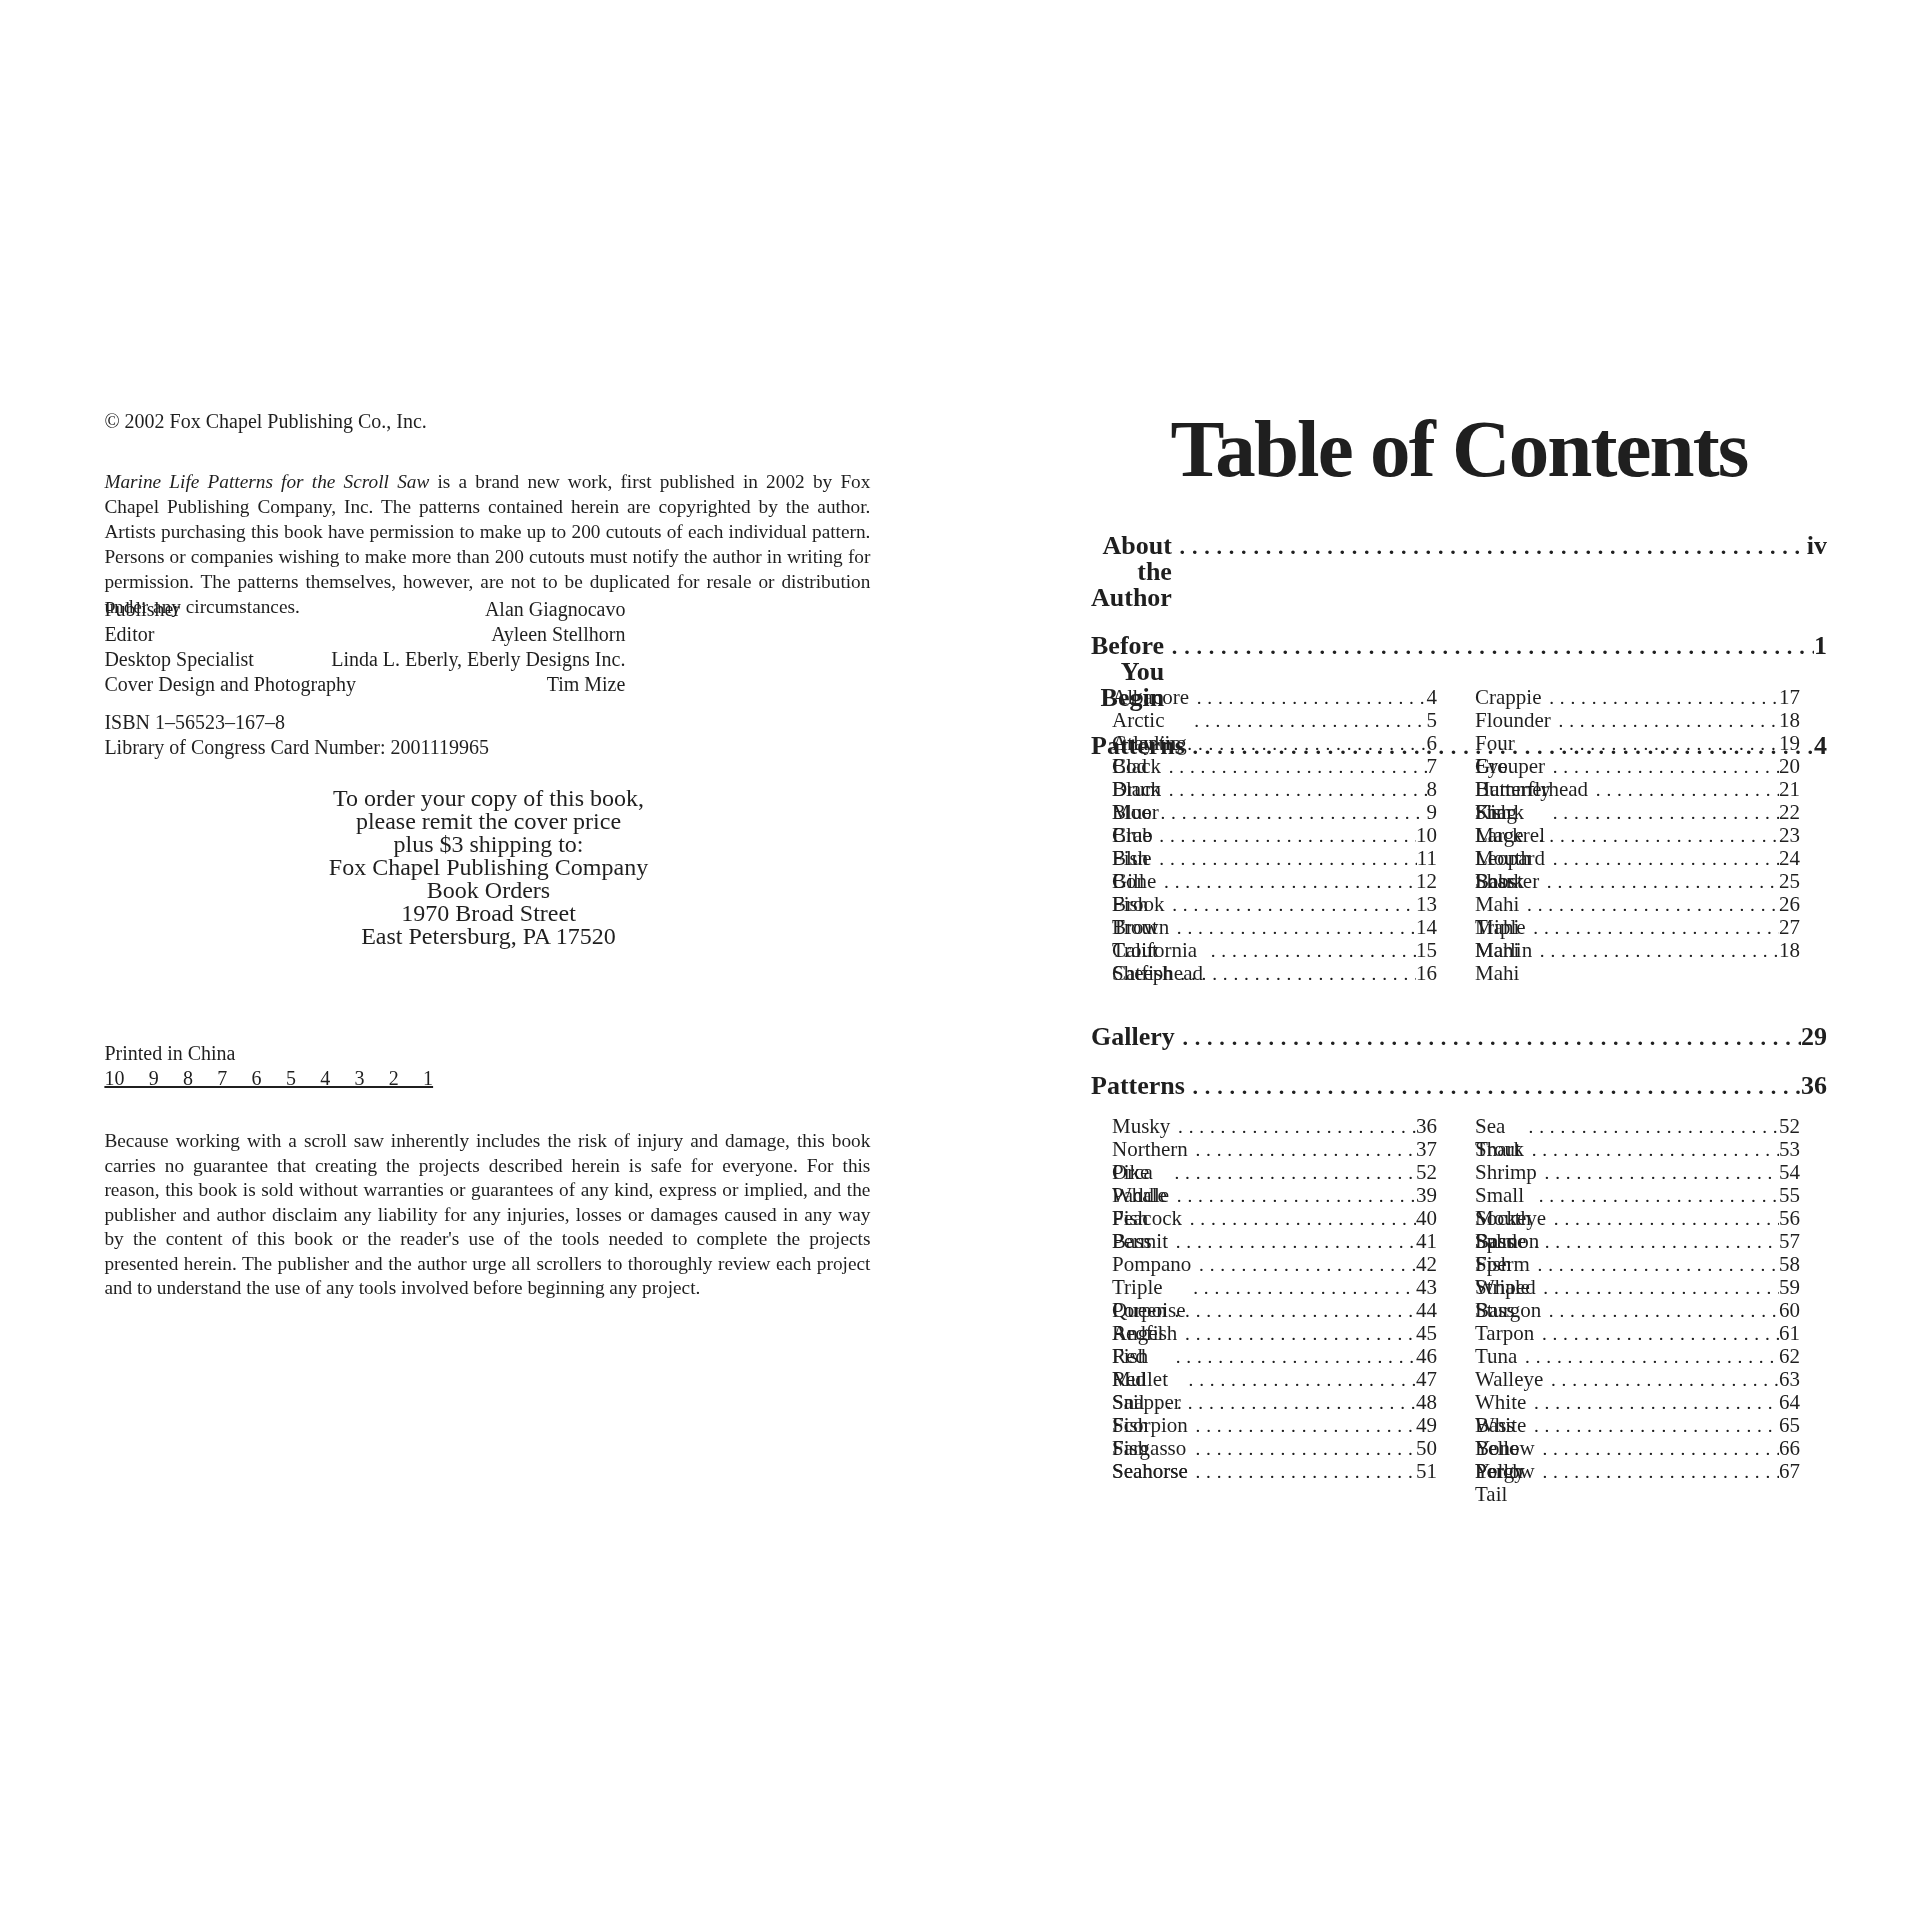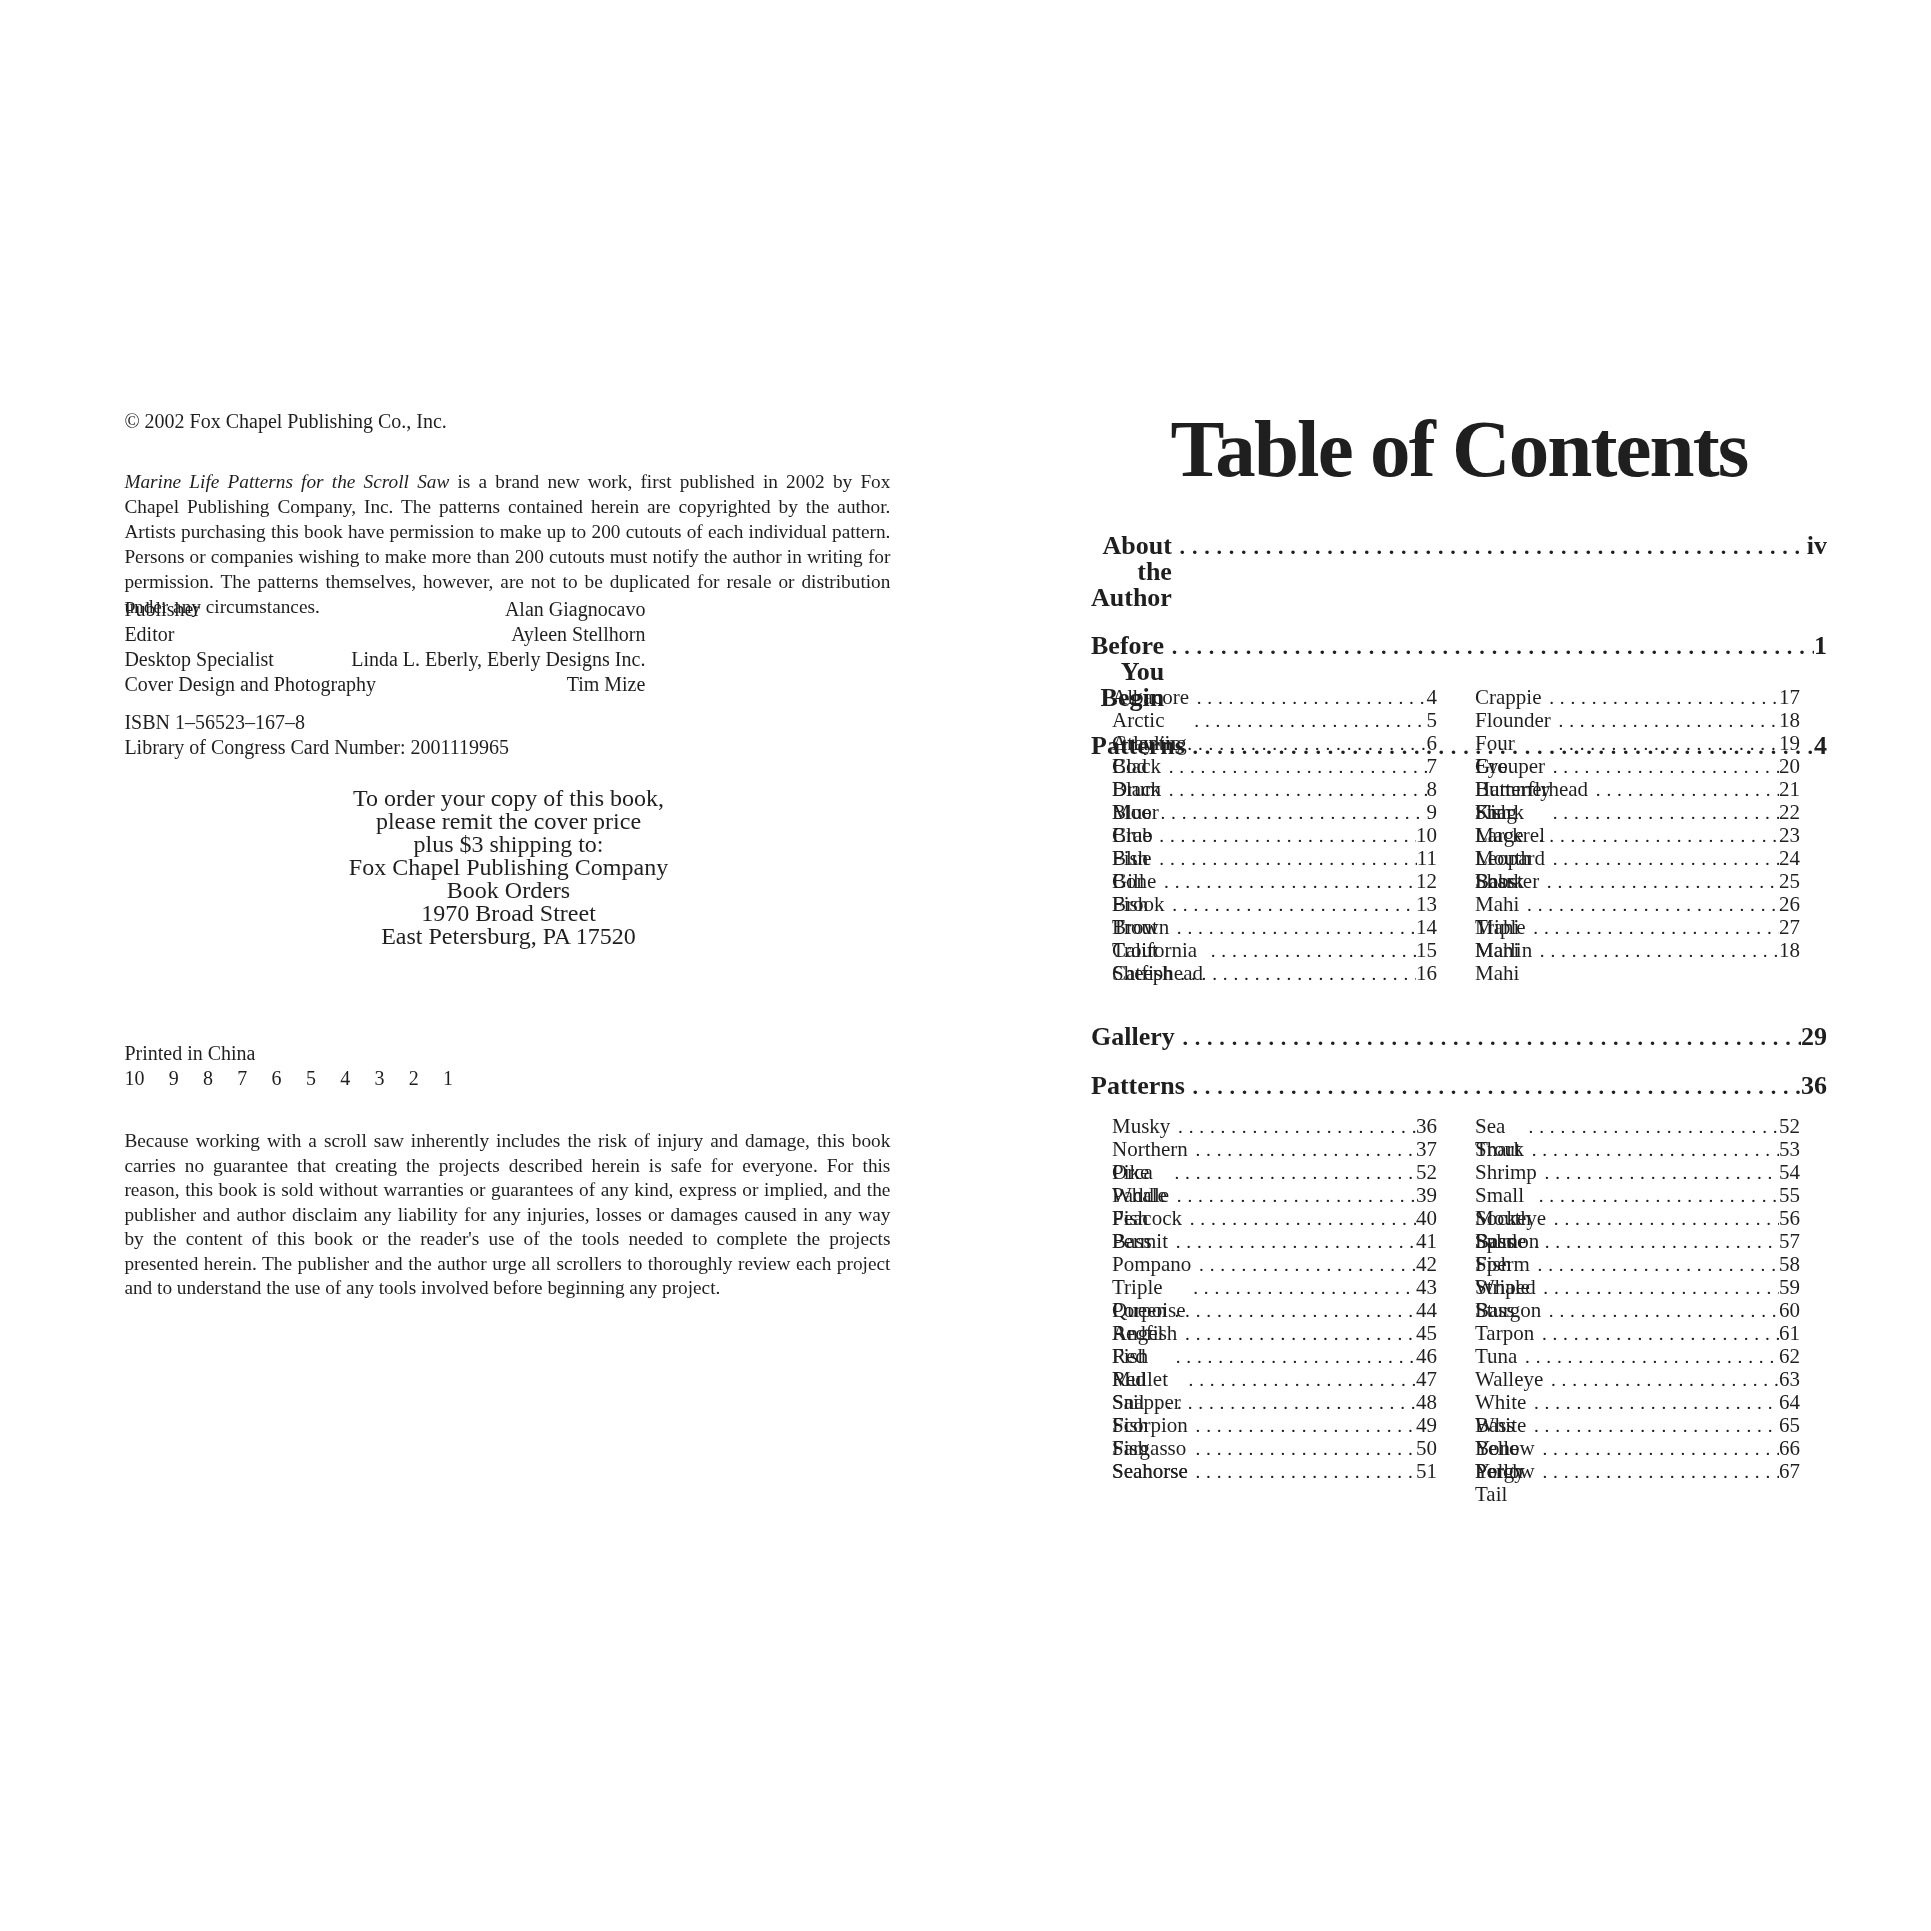--- a/index.html
+++ b/index.html
@@ -6,35 +6,35 @@
   body {
     width: 1931px; height: 1931px;
     background: #ffffff;
     color: #1f1f1f;
     font-family: "Liberation Serif", serif;
     position: relative;
     overflow: hidden;
   }
 
   
-  #left-page { position: absolute; left: 108px; top: 0; width: 782px; height: 1931px; }
+  #left-page { position: absolute; left: 88px; top: 0; width: 782px; height: 1931px; }
   .lp-copyright { position: absolute; left: 16.4px; top: 410px; font-size: 20px; }
   .lp-intro {
     position: absolute; left: 16.4px; top: 450px; width: 766px;
     font-size: 19.3px; line-height: 25px; text-align: justify;
   }
   .lp-intro .book-title { font-style: italic; }
   .lp-credits { position: absolute; left: 16.4px; top: 597px; width: 521px; }
   .credit-row { display: flex; justify-content: space-between; align-items: baseline; font-size: 20px; line-height: 25px; }
   .lp-isbn { position: absolute; left: 16.4px; top: 710px; font-size: 20px; line-height: 25px; }
   .lp-order { position: absolute; left: 188px; top: 787px; width: 425px; text-align: center; font-size: 24px; line-height: 23px; }
   .lp-web { position: absolute; left: 188px; top: 968px; width: 425px; text-align: center; font-size: 20px; line-height: 23px; }
   .lp-web .web-url { font-style: italic; }
   .lp-printed { position: absolute; left: 16.4px; top: 1041px; font-size: 20px; line-height: 25px; }
-  .print-run { word-spacing: 19.3px; }
+  .print-run { word-spacing: 19.3px; text-decoration: underline; }
   .lp-disclaimer {
     position: absolute; left: 16.4px; top: 1110px; width: 766px;
     font-size: 19.3px; line-height: 24.5px; text-align: justify;
   }
 
   
   #right-page { position: absolute; left: 1091px; top: 0; width: 736px; height: 1447px; }
   .rp-title {
     position: absolute; left: 0; top: 409px; width: 736px;
     text-align: center; font-size: 81px; font-weight: bold;

